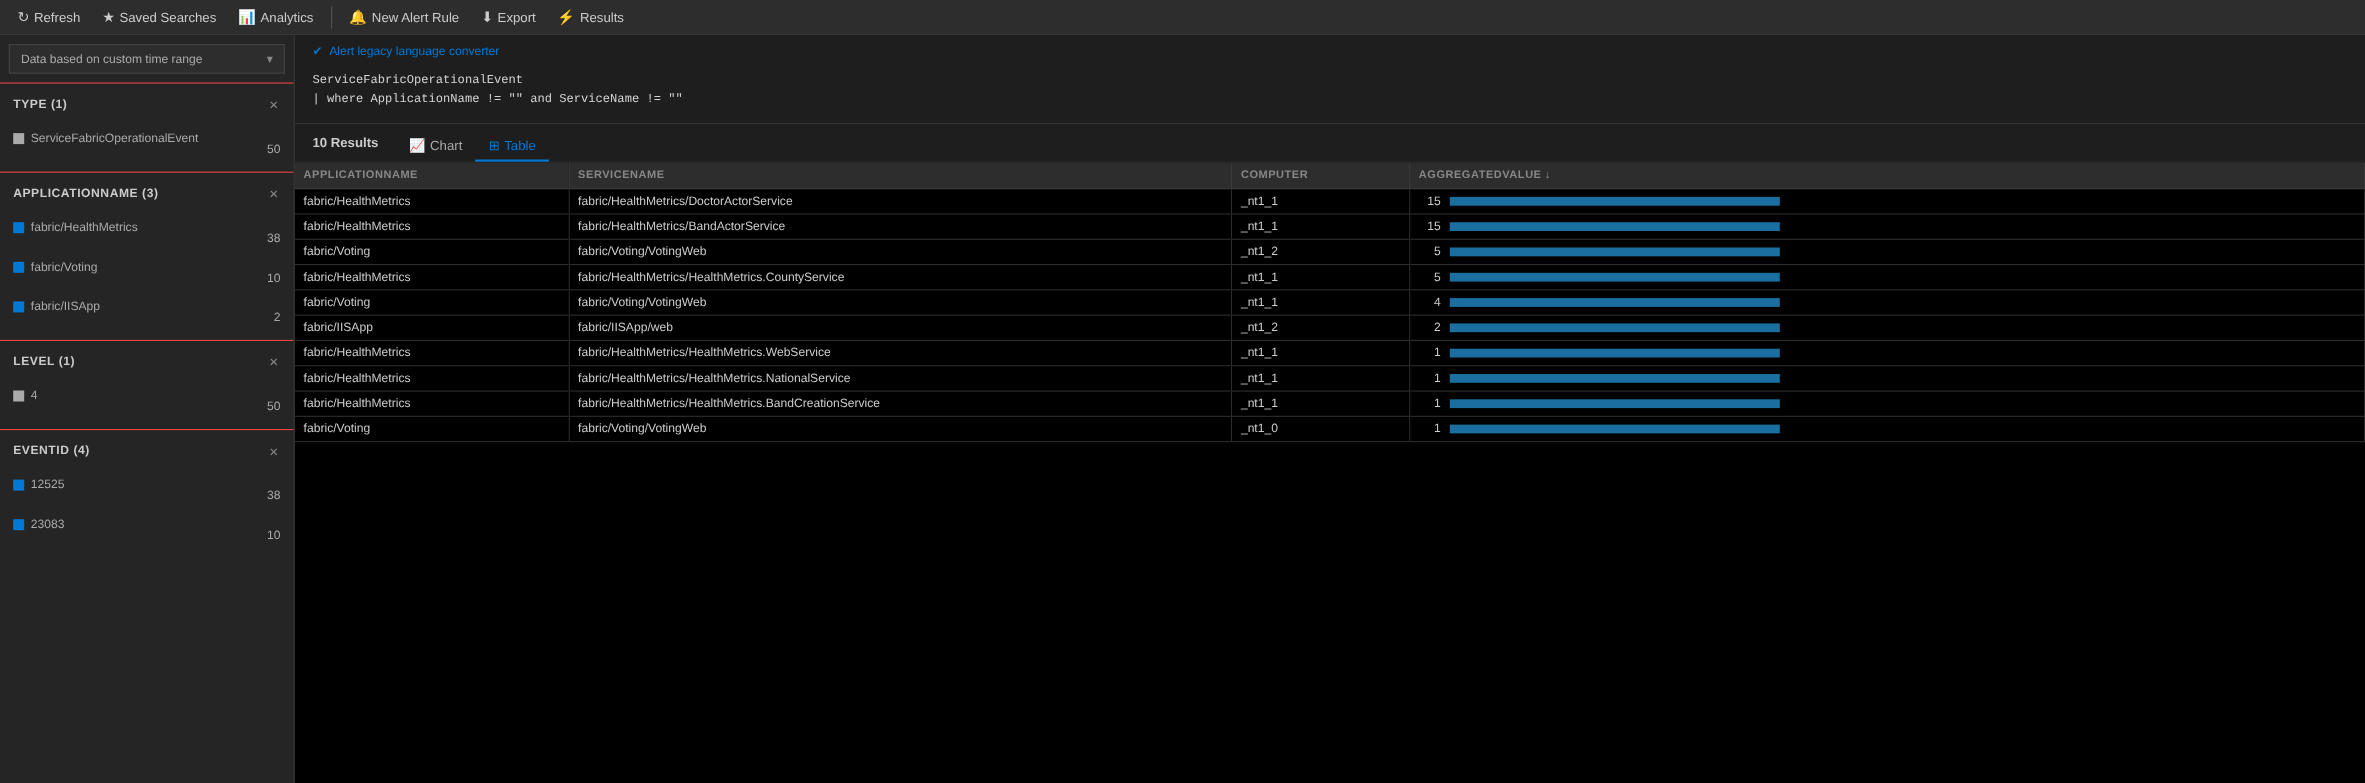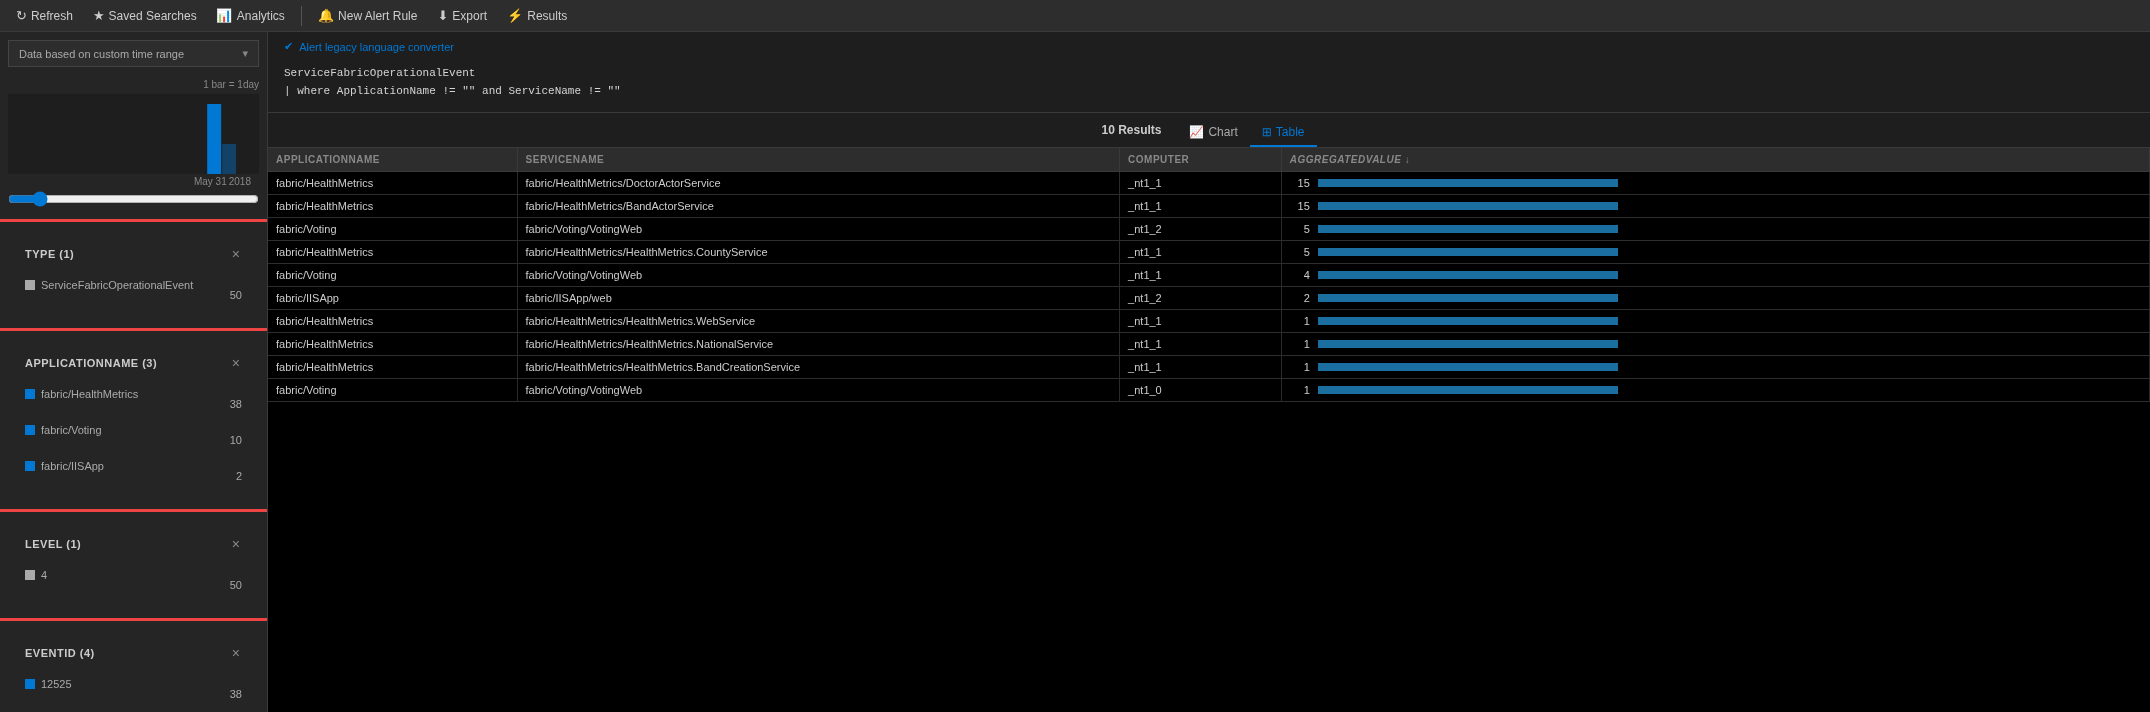--- a/index.html
+++ b/index.html
@@ -92,22 +92,22 @@
       margin-top: 2px;
     }
     .range-slider {
       width: 100%;
       margin: 4px 0;
       accent-color: #0078d4;
     }
 
     
     .filter-section {
-      border-top: 3px solid #ef4444;
-      padding: 25px;
+      border-top: 1px solid #ef4444;
+      padding: 12px;
     }
     .filter-header {
       display: flex;
       align-items: center;
       justify-content: space-between;
       margin-bottom: 6px;
     }
     .filter-title {
       font-size: 11px;
       font-weight: 600;
@@ -184,21 +184,20 @@
     }
 
     
     .results-tabs {
       display: flex;
       align-items: center;
       padding: 6px 16px 0 16px;
       border-bottom: 1px solid #3a3a3a;
       background: #1e1e1e;
       gap: 0;
-      justify-content: center;
     }
     .results-count {
       font-size: 12px;
       color: #aaa;
       margin-right: 16px;
       padding-bottom: 6px;
     }
     .results-count strong { color: #cccccc; }
     .tab-btn {
       background: none;
@@ -311,35 +310,20 @@
 
 <div class="main-layout">
 
   <div class="sidebar">
 
     <div class="time-range-bar">
       <span>Data based on custom time range</span>
       <span class="arrow">▾</span>
     </div>
 
-    <div class="histogram-area">
-      <div class="histogram-label">1 bar = 1day</div>
-      <div class="histogram-chart">
-        <svg width="100%" height="80" viewBox="0 0 252 80" preserveAspectRatio="none">
-
-          <rect x="200" y="10" width="14" height="70" fill="#0078d4"></rect>
-          <rect x="215" y="50" width="14" height="30" fill="#0078d4" opacity="0.4"></rect>
-        </svg>
-      </div>
-      <div style="display:flex;justify-content:flex-end;gap:2px;padding-right:8px;">
-        <span class="histogram-date">May 31</span>
-        <span class="histogram-date">2018</span>
-      </div>
-      <input type="range" class="range-slider" min="0" max="100" value="10" style="">
-    </div>
 
     <div id="filter-sections">
         <div class="filter-section">
           <div class="filter-header">
             <span class="filter-title">TYPE (1)</span>
             <button class="filter-close">×</button>
           </div>
           <div class="filter-row">
             <div class="filter-row-left">
               <div class="filter-color-box" style="background: rgb(170, 170, 170);"></div>
@@ -439,21 +423,21 @@
       </button>
     </div>
 
     <div class="table-container">
       <table>
         <thead>
           <tr>
             <th>APPLICATIONNAME</th>
             <th>SERVICENAME</th>
             <th>COMPUTER</th>
-            <th style="min-width:420px;font-style:italic;">AGGREGATEDVALUE ↓</th>
+            <th style="min-width:420px;">AGGREGATEDVALUE ↓</th>
           </tr>
         </thead>
         <tbody id="results-tbody">
         <tr>
               <td>fabric/HealthMetrics</td>
               <td>fabric/HealthMetrics/DoctorActorService</td>
               <td>_nt1_1</td>
               <td style="min-width: 420px;">
                 <div class="bar-cell">
                   <span class="bar-value">15</span>

